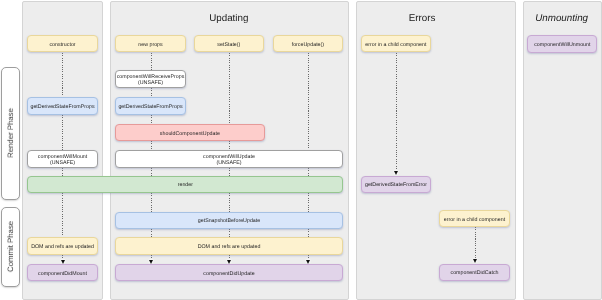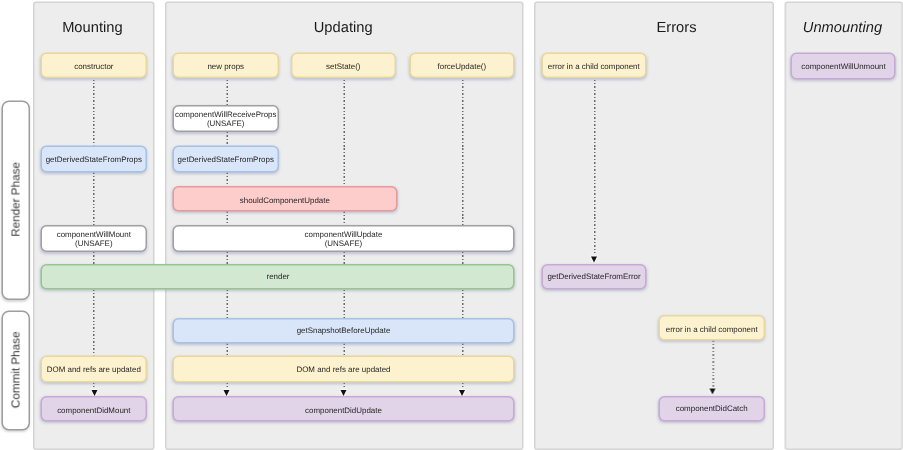--- a/index.html
+++ b/index.html
@@ -40,25 +40,24 @@
 <body>
 
 <div id="root">
     <div class="phase" style="left: 1px; top: 66.5px; width: 17.4px; height: 131.3px;">
       <span class="plabel">Render Phase</span>
     </div>
     <div class="phase" style="left: 1px; top: 206.8px; width: 17.4px; height: 78.2px;">
       <span class="plabel">Commit Phase</span>
     </div>
     <div class="col" style="left: 21.7px; top: 0.7px; width: 79.8px; height: 297.1px;"></div>
-    <div class="coltitle" style="left: 21.7px; top: 12.7px; width: 79.8px;">Mounting</div>
     <div class="col" style="left: 110.2px; top: 0.7px; width: 237.2px; height: 297.1px;"></div>
     <div class="coltitle" style="left: 110.2px; top: 12.7px; width: 237.2px;">Updating</div>
     <div class="col" style="left: 356.3px; top: 0.7px; width: 157.4px; height: 297.1px;"></div>
-    <div class="coltitle" style="left: 373px; top: 12.7px; width: 156px;">Errors</div>
+    <div class="coltitle" style="left: 344px; top: 12.7px; width: 156px;">Errors</div>
     <div class="col" style="left: 522.9px; top: 0.7px; width: 77.5px; height: 297.1px;"></div>
     <div class="coltitle" style="left: 522.9px; top: 12.7px; width: 77.5px; font-style: italic;">Unmounting</div>
     <div class="dline" style="left: 62.1px; top: 52.5px; height: 44.9px;"></div>
     <div class="dline" style="left: 62.1px; top: 114.7px; height: 35.2px;"></div>
     <div class="dline" style="left: 62.1px; top: 167.7px; height: 8.1px;"></div>
     <div class="dline" style="left: 62.1px; top: 192.8px; height: 44.6px;"></div>
     <div class="dline" style="left: 62.1px; top: 254.7px; height: 4.1px;"></div>
     <div class="arrow" style="left: 60.5px; top: 259.7px;"></div>
     <div class="dline" style="left: 150.5px; top: 52.5px; height: 17.6px;"></div>
     <div class="dline" style="left: 150.5px; top: 87.6px; height: 9.8px;"></div>

